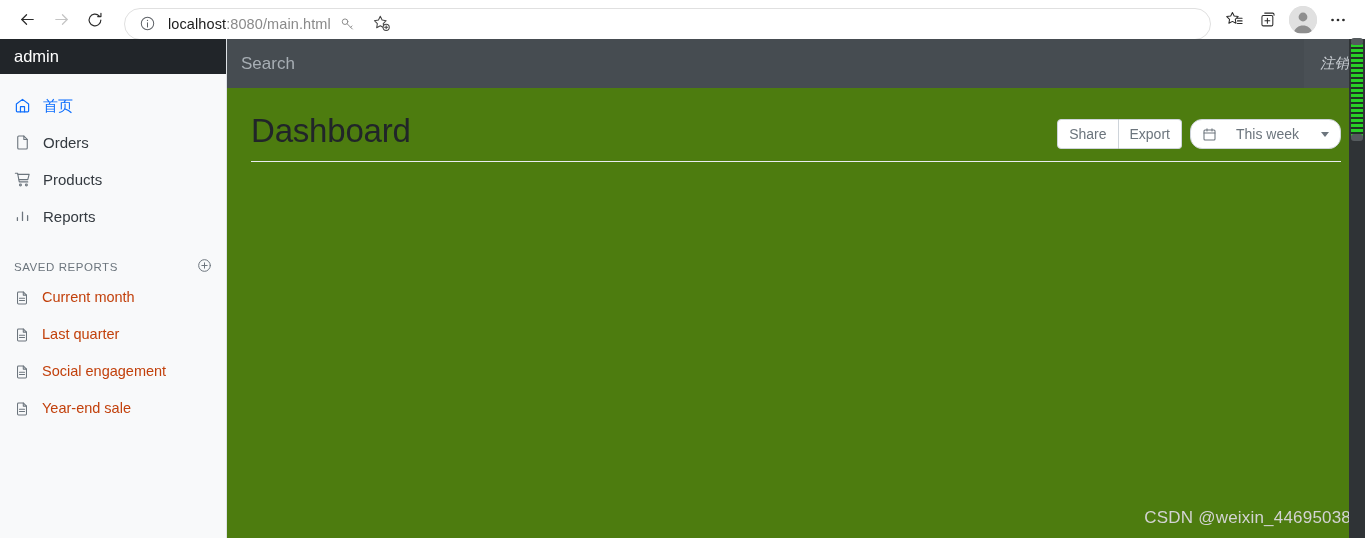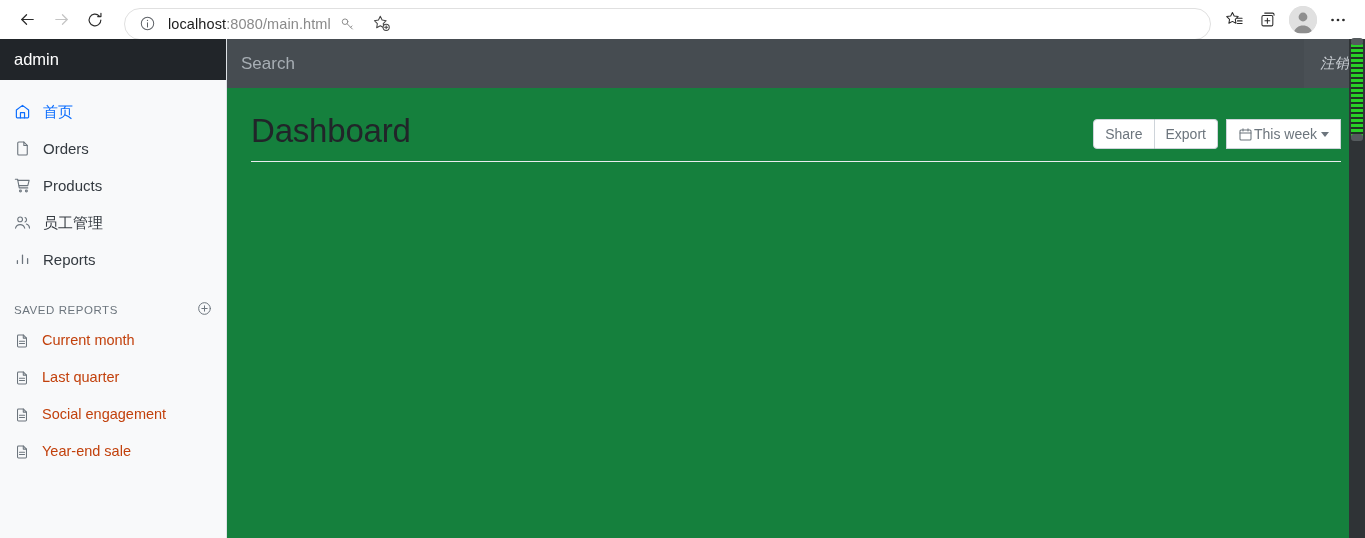--- a/index.html
+++ b/index.html
@@ -92,21 +92,21 @@
   .sidebar {
     width: 227px;
     flex: none;
     background: #f8f9fa;
     border-right: 1px solid #dee2e6;
     box-sizing: border-box;
     display: flex;
     flex-direction: column;
   }
   .sidebar-brand {
-    height: 41px;
+    height: 35px;
     background: #212529;
     color: #ffffff;
     display: flex;
     align-items: center;
     padding-left: 14px;
     font-size: 16.5px;
     box-sizing: border-box;
     flex: none;
   }
   .sidebar-body { padding: 13px 0 0 0; }
@@ -205,21 +205,21 @@
     font-style: italic;
   }
   .logout-link {
     color: #c9ced3;
     font-size: 14.5px;
     white-space: nowrap;
   }
 
   .content {
     flex: 1;
-    background: #15803d;
+    background: #4d7c0f;
     padding: 0 24px;
     box-sizing: border-box;
     position: relative;
     min-height: 0;
   }
   .page-header {
     display: flex;
     align-items: flex-start;
     justify-content: space-between;
     padding-top: 25px;
@@ -245,22 +245,22 @@
     font-size: 14px;
     font-family: "Liberation Sans", sans-serif;
     display: flex;
     align-items: center;
     box-sizing: border-box;
     white-space: nowrap;
   }
   .btn-group .btn:first-child { border-radius: 4px 0 0 4px; }
   .btn-group .btn:last-child { border-radius: 0 4px 4px 0; border-left: 0; }
   .btn-date {
-    border-radius: 0;
-    gap: 1px;
+    border-radius: 12px;
+    gap: 19px;
     text-align: center;
   }
   .btn-date .cal-icon { display: flex; align-items: center; color: #6c757d; }
   .caret {
     width: 0; height: 0;
     border-left: 4px solid transparent;
     border-right: 4px solid transparent;
     border-top: 5px solid #6c757d;
     margin-left: 3px;
   }
@@ -430,31 +430,20 @@
           <svg width="17" height="17" viewBox="0 0 20 20" fill="none" stroke="currentColor" stroke-width="1.3" stroke-linejoin="round" stroke-linecap="round">
             <circle cx="7.6" cy="16.4" r="1.1"></circle>
             <circle cx="14.6" cy="16.4" r="1.1"></circle>
             <path d="M1.6 2.6h2.6l2 10.2h10"></path>
             <path d="M6 10.2h10.2l1.6-6.2H4.8"></path>
           </svg>
         </span>
         <span class="nav-label">Products</span>
       </div>
 
-      <div class="nav-item">
-        <span class="ni-icon">
-          <svg width="17" height="17" viewBox="0 0 20 20" fill="none" stroke="currentColor" stroke-width="1.3" stroke-linejoin="round" stroke-linecap="round">
-            <circle cx="7.2" cy="6.4" r="2.8"></circle>
-            <path d="M1.8 16.6a5.6 5.6 0 0 1 10.8 0"></path>
-            <path d="M13 4.2a2.8 2.8 0 0 1 0 5.2"></path>
-            <path d="M14.6 11.8a5 5 0 0 1 3.6 4.8"></path>
-          </svg>
-        </span>
-        <span class="nav-label">员工管理</span>
-      </div>
 
       <div class="nav-item">
         <span class="ni-icon">
           <svg width="17" height="17" viewBox="0 0 20 20" fill="none" stroke="currentColor" stroke-width="1.5" stroke-linecap="round">
             <path d="M4 14.6v-3.2"></path>
               <path d="M10 14.6V4.8"></path>
               <path d="M16 14.6V9"></path>
           </svg>
         </span>
         <span class="nav-label">Reports</span>
@@ -542,20 +531,21 @@
                 <path d="M2.4 7.2h13.2"></path>
                 <path d="M6 2.2v2.6M12 2.2v2.6"></path>
               </svg>
             </span>
             <span>This week</span>
             <span class="caret"></span>
           </button>
         </div>
       </div>
 
+      <div class="watermark">CSDN @weixin_44695038</div>
     </div>
   </div>
 
   <div class="page-scrollbar">
     <div class="scroll-thumb"></div>
     <div class="scroll-cap top"></div>
     <div class="scroll-cap bottom"></div>
   </div>
 
 </div>

